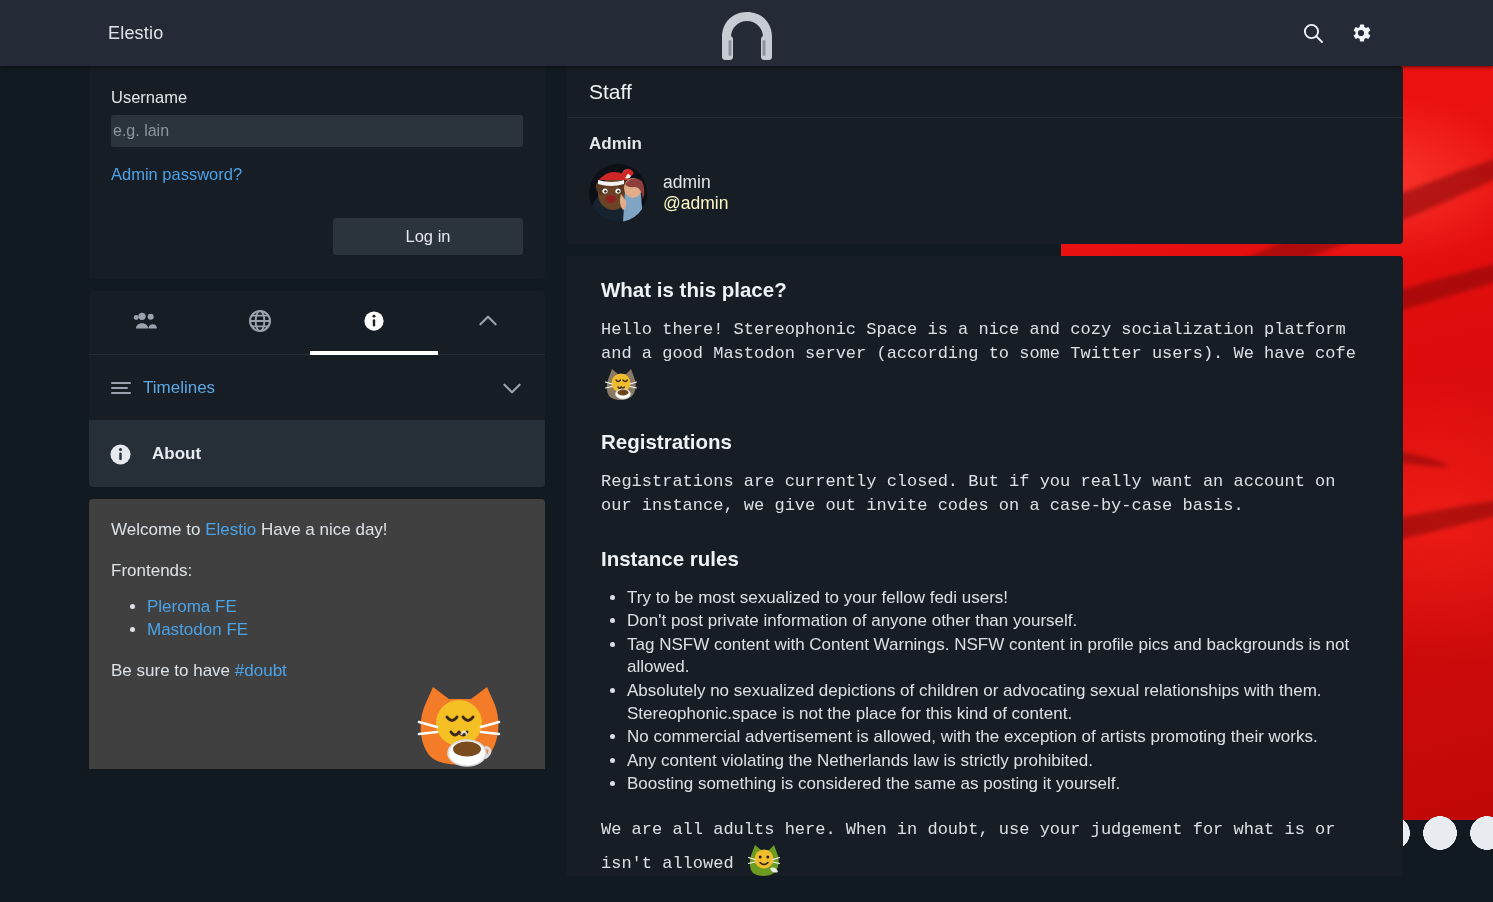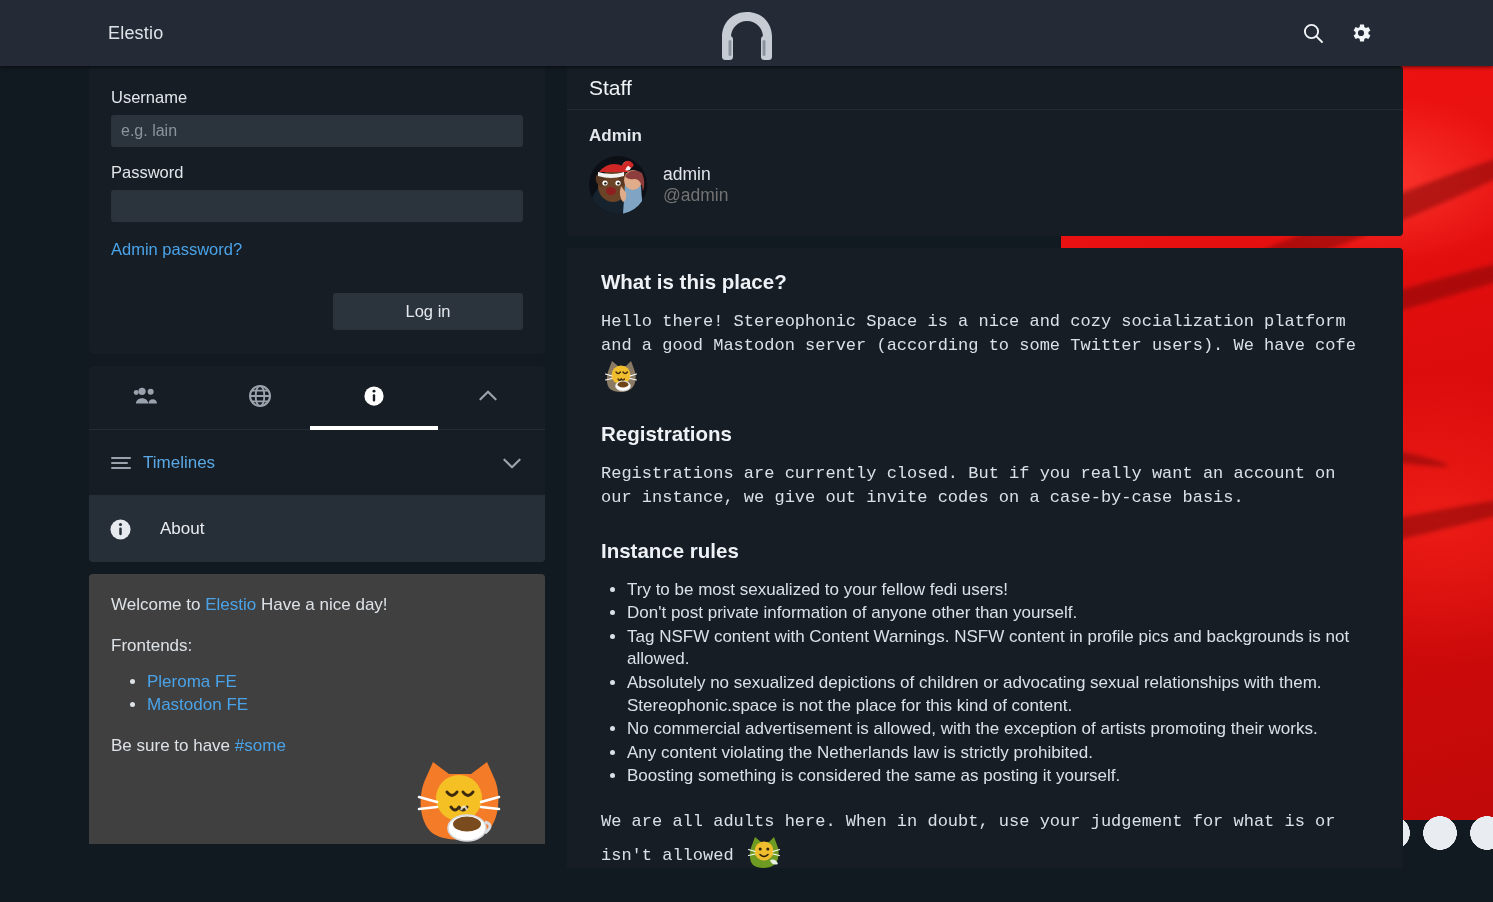--- a/index.html
+++ b/index.html
@@ -141,21 +141,21 @@
   }
   .field-input {
     width: 100%;
     height: 32px;
     background: #2b333d;
     border: none;
     border-radius: 3px;
     color: #dbe0e5;
     font-size: 16px;
     font-family: "Liberation Sans", sans-serif;
-    padding: 0 10px;
+    padding: 0 2px;
     outline: none;
     display: block;
   }
   .field-input::placeholder { color: #8b949d; }
   .field-block { margin-bottom: 16px; }
   .forgot-link {
     display: inline-block;
     color: #4aa3e8;
     font-size: 16.5px;
     text-decoration: none;
@@ -216,21 +216,21 @@
     align-items: center;
     height: 66px;
     padding: 0 20px;
     cursor: pointer;
   }
   .nav-row.timelines { background: #161d24; border-bottom: 1px solid #262e37; }
   .nav-row.about { background: #262e38; }
   .nav-row .row-icon { width: 34px; display: flex; align-items: center; }
   .nav-row .row-label { font-size: 17px; }
   .nav-row.timelines .row-label { color: #5aa9e6; }
-  .nav-row.about .row-label { color: #e8ecf0; font-weight: normal; margin-left: 17px; }
+  .nav-row.about .row-label { color: #e8ecf0; font-weight: bold; margin-left: 9px; }
   .nav-row .row-caret { margin-left: auto; display: flex; align-items: center; }
 
   
   #welcome-panel {
     margin-top: 12px;
     background: #404040;
     border-radius: 4px 4px 0 0;
     padding: 20px 22px 0 22px;
     height: 270px;
     position: relative;
@@ -265,21 +265,21 @@
     left: 567px;
     top: 0px;
     width: 836px;
   }
   #staff-panel {
     background: #161d24;
     border-radius: 4px;
     overflow: hidden;
   }
   .panel-header {
-    height: 44px;
+    height: 52px;
     display: flex;
     align-items: center;
     padding: 0 22px;
     border-bottom: 1px solid #222a33;
   }
   .panel-header h2 {
     color: #f0f3f6;
     font-size: 21px;
     font-weight: normal;
   }
@@ -293,21 +293,21 @@
   .staff-user { display: flex; align-items: center; gap: 16px; }
   .avatar {
     width: 58px; height: 58px;
     border-radius: 50%;
     overflow: hidden;
     flex: none;
     background: #12161c;
   }
   .staff-names { line-height: 1.22; }
   .staff-names .dn { color: #e2e6ea; font-size: 17.5px; }
-  .staff-names .handle { color: #737373; font-size: 17.5px; text-decoration: none; display: block; }
+  .staff-names .handle { color: #fef9c3; font-size: 17.5px; text-decoration: none; display: block; }
 
   #about-panel {
     margin-top: 12px;
     background: #161d24;
     border-radius: 4px 4px 0 0;
     padding: 22px 28px 0 34px;
     height: 620px;
     overflow: hidden;
   }
   #about-panel h3 {
@@ -389,24 +389,20 @@
 <div id="columns">
 
   <div id="sidebar">
 
     <div id="login-panel">
       <div class="field-block">
         <div class="field-label">Username</div>
         <input class="field-input" type="text" placeholder="e.g. lain" style="">
       </div>
 
-      <div class="field-block">
-        <div class="field-label">Password</div>
-        <input class="field-input" type="password" style="">
-      </div>
 
       <a href="#" class="forgot-link">Admin password?</a>
 
       <div class="login-row">
         <button class="login-btn">Log in</button>
       </div>
     </div>
 
     <div id="nav-panel">
       <div class="tabbar">
@@ -488,21 +484,21 @@
       </p>
 
       <p>Frontends:</p>
 
       <ul>
         <li><a href="#">Pleroma FE</a></li>
         <li><a href="#">Mastodon FE</a></li>
       </ul>
 
       <p>
-        <span>Be sure to have </span><a href="#">#some</a>
+        <span>Be sure to have </span><a href="#">#doubt</a>
       </p>
 
       <div class="cat-cofe">
         <svg viewBox="0 0 100 92" width="100" height="92" aria-hidden="true">
           <path d="M16 26 L24 8 L40 20 L62 20 L78 8 L86 26 C92 42 90 64 80 76 C70 88 34 89 22 78 C10 66 9 42 16 26 Z" fill="#f47b28"></path>
           <circle cx="50" cy="44" r="23" fill="#f5c024"></circle>
           <path d="M38 38 q5 7 10 0" fill="none" stroke="#3b2a10" stroke-width="3" stroke-linecap="round"></path>
           <path d="M54 38 q5 7 10 0" fill="none" stroke="#3b2a10" stroke-width="3" stroke-linecap="round"></path>
           <path d="M42 53 q4 6 8 0 q4 6 8 0" fill="none" stroke="#3b2a10" stroke-width="3" stroke-linecap="round" stroke-linejoin="round"></path>
           <g stroke="#ffffff" stroke-width="2.6" stroke-linecap="round">

